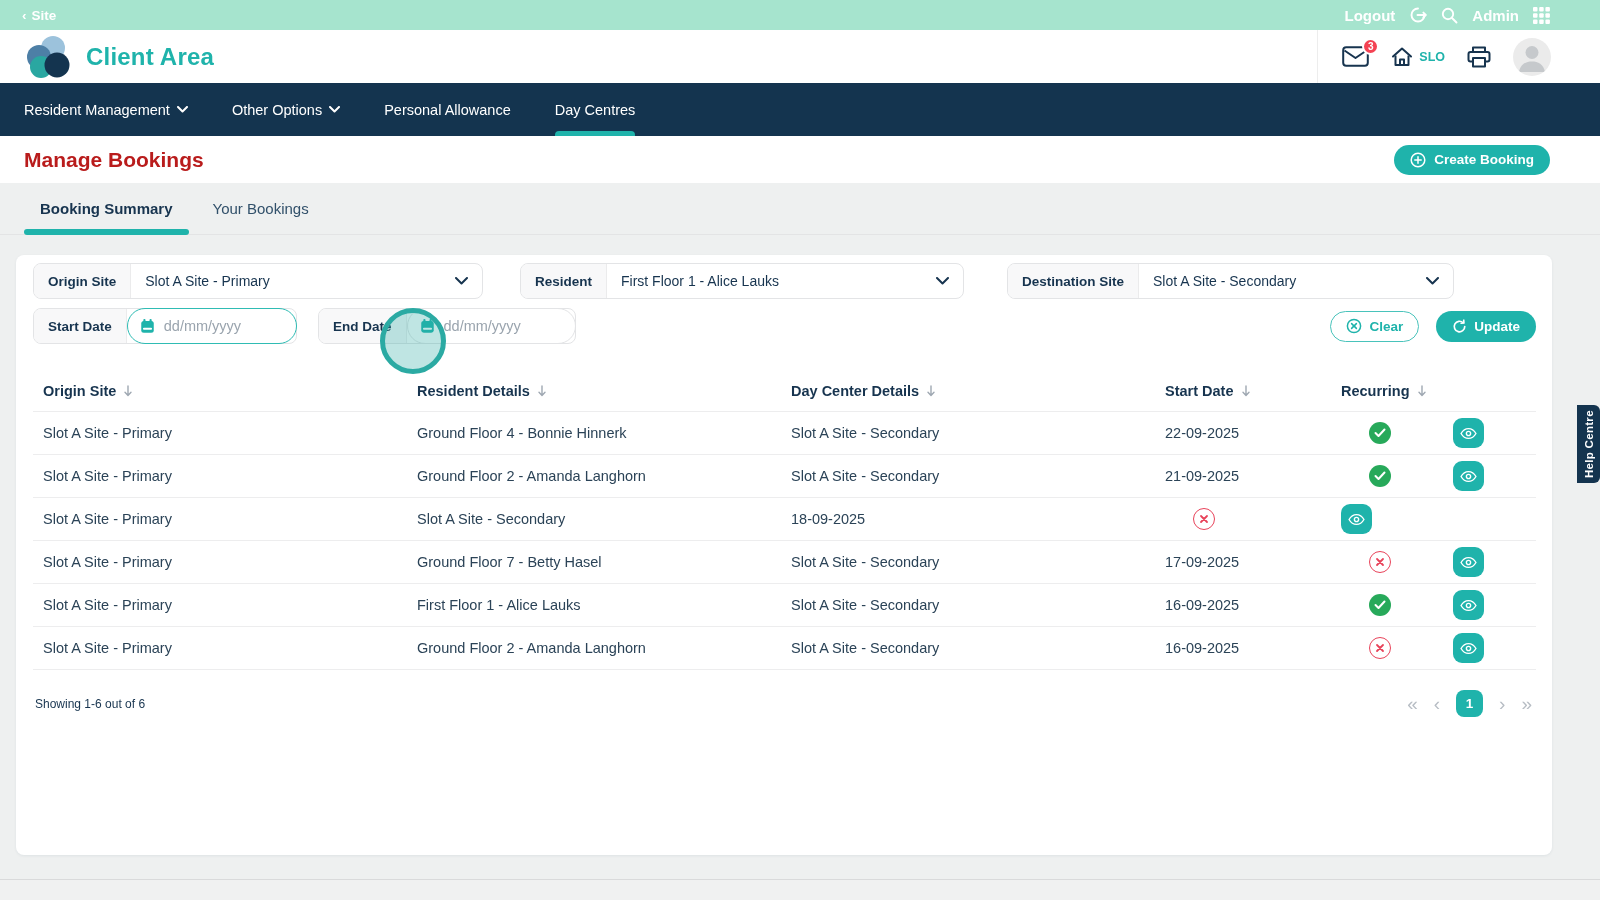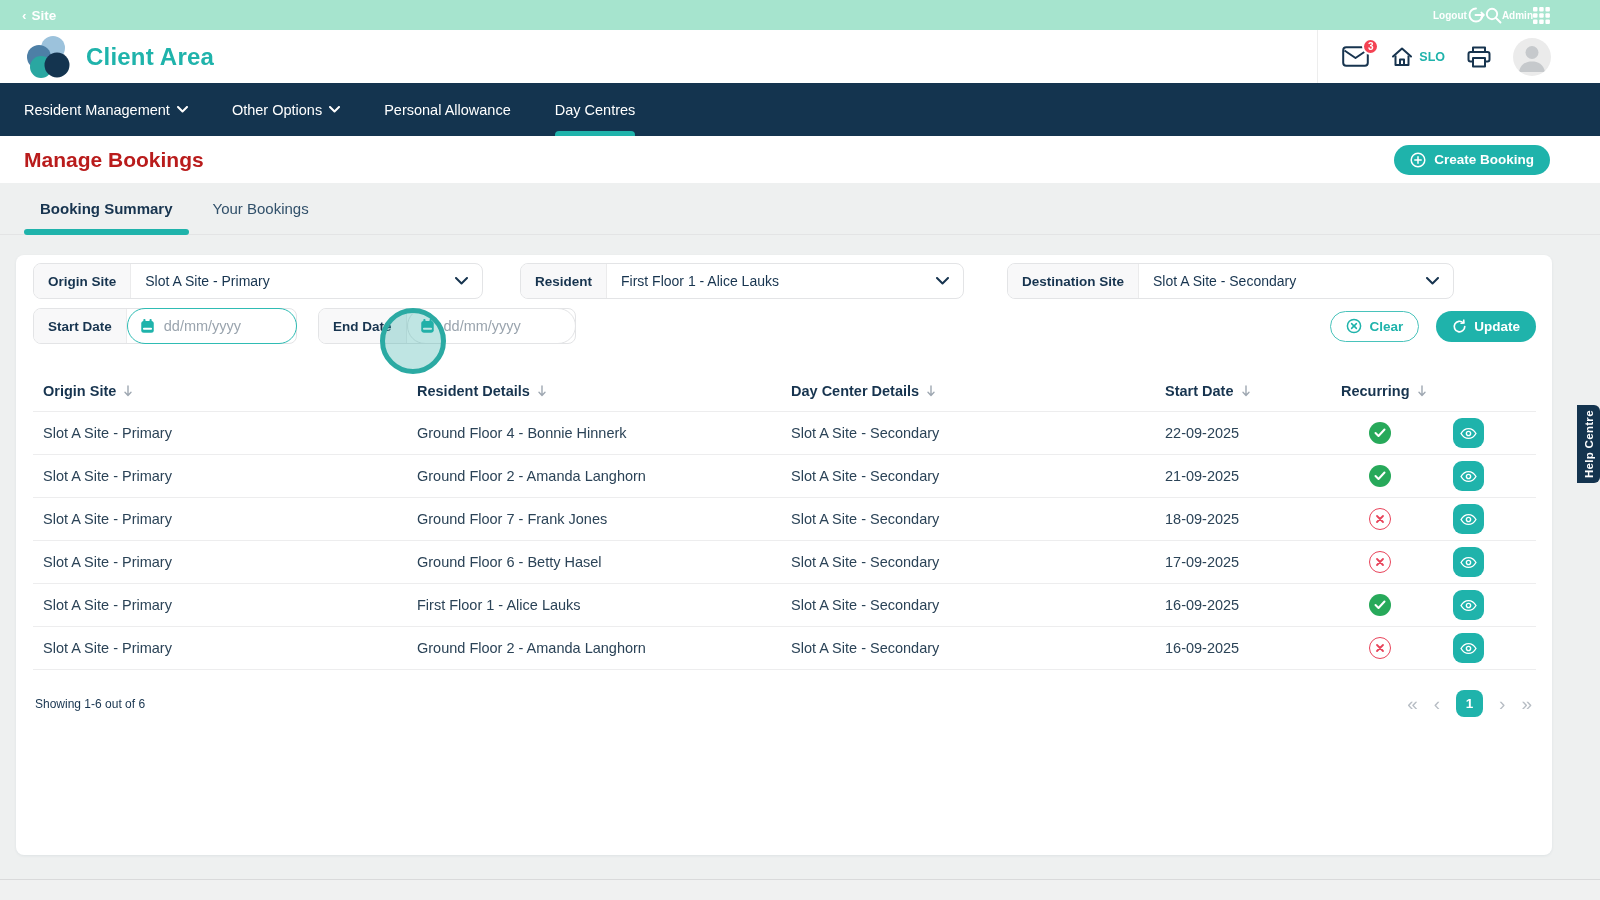--- a/index.html
+++ b/index.html
@@ -7,21 +7,21 @@
   body {
     font-family: "Liberation Sans", "DejaVu Sans", sans-serif;
     background:#eef0f0; color:#17344f; position:relative; overflow:hidden;
   }
   
   .topbar {
     height:30px; background:#a6e4ce; display:flex; align-items:center;
     justify-content:space-between; padding:0 50px 0 22px; color:#fff;
   }
   .topbar .back { display:flex; align-items:center; gap:5px; font-size:13.5px; font-weight:700; cursor:pointer; }
-  .topbar-right { display:flex; align-items:center; font-size:10px; font-weight:700; }
+  .topbar-right { display:flex; align-items:center; gap:14px; font-size:15px; font-weight:700; }
   .topbar-right .tb-icon { display:flex; align-items:center; }
   
   .header {
     height:53px; background:#fff; display:flex; align-items:center; padding:0 49px 0 24px;
   }
   .logo { width:50px; height:44px; margin-right:12px; }
   .app-title { font-size:24px; font-weight:700; color:#1fb3ab; letter-spacing:.2px; }
   .header-right { margin-left:auto; display:flex; align-items:center; gap:22px; border-left:1px solid #ededed; padding-left:24px; height:100%; }
   .hicon { position:relative; display:flex; align-items:center; gap:6px; }
   .badge {
@@ -416,42 +416,41 @@
             <button class="btn-eye">
               <svg width="17" height="13" viewBox="0 0 16 12">
                 <path d="M1 6s2.6-4.6 7-4.6S15 6 15 6s-2.6 4.6-7 4.6S1 6 1 6z" fill="none" stroke="#fff" stroke-width="1.3"></path>
                 <circle cx="8" cy="6" r="2" fill="none" stroke="#fff" stroke-width="1.3"></circle>
               </svg>
             </button>
           </div>
         </div>
         <div class="trow">
           <div class="td">Slot A Site - Primary</div>
-          <div class="td">Ground Floor 7 - Frank Jones</div>
           <div class="td">Slot A Site - Secondary</div>
           <div class="td">18-09-2025</div>
           <div class="rec-cell">
             <span class="rec-no">
               <svg width="10" height="10" viewBox="0 0 10 10">
                 <path d="M2 2l6 6M8 2L2 8" stroke="#e8435a" stroke-width="1.8" stroke-linecap="round"></path>
               </svg>
             </span>
           </div>
           <div class="act-cell">
             <button class="btn-eye">
               <svg width="17" height="13" viewBox="0 0 16 12">
                 <path d="M1 6s2.6-4.6 7-4.6S15 6 15 6s-2.6 4.6-7 4.6S1 6 1 6z" fill="none" stroke="#fff" stroke-width="1.3"></path>
                 <circle cx="8" cy="6" r="2" fill="none" stroke="#fff" stroke-width="1.3"></circle>
               </svg>
             </button>
           </div>
         </div>
         <div class="trow">
           <div class="td">Slot A Site - Primary</div>
-          <div class="td">Ground Floor 6 - Betty Hasel</div>
+          <div class="td">Ground Floor 7 - Betty Hasel</div>
           <div class="td">Slot A Site - Secondary</div>
           <div class="td">17-09-2025</div>
           <div class="rec-cell">
             <span class="rec-no">
               <svg width="10" height="10" viewBox="0 0 10 10">
                 <path d="M2 2l6 6M8 2L2 8" stroke="#e8435a" stroke-width="1.8" stroke-linecap="round"></path>
               </svg>
             </span>
           </div>
           <div class="act-cell">

